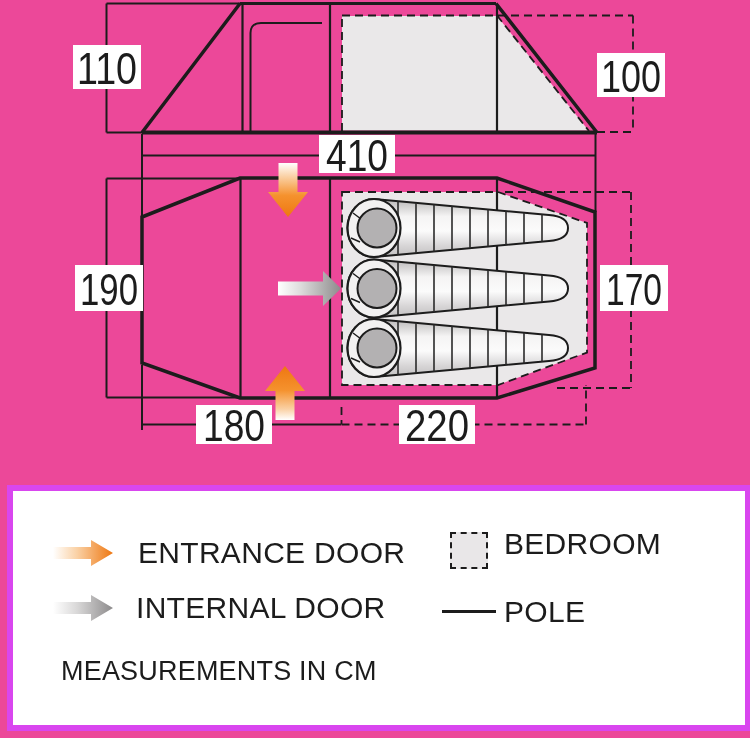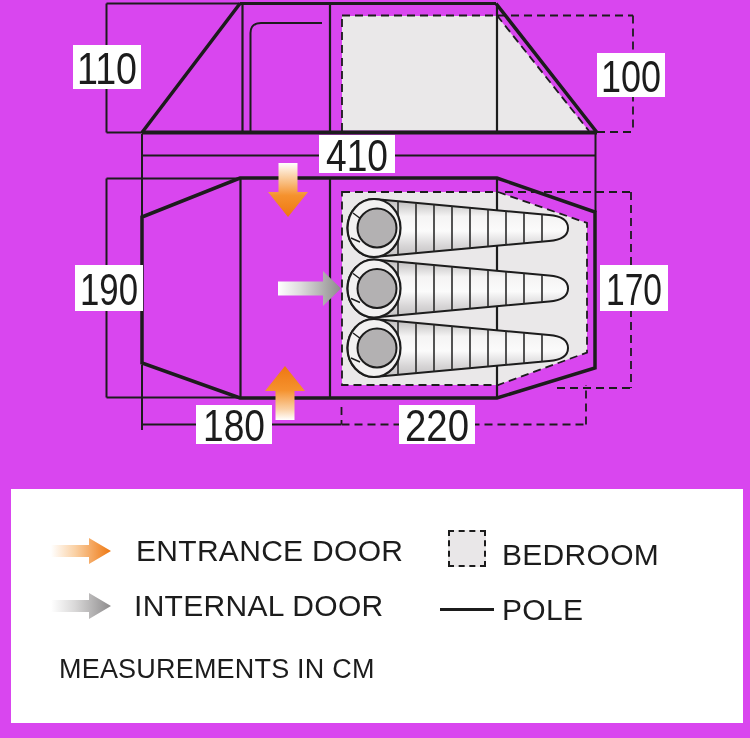--- a/index.html
+++ b/index.html
@@ -1,21 +1,21 @@
 <!DOCTYPE html>
 <html><head>
 <meta charset="utf-8">
 <style>
   html,body{margin:0;padding:0;background:#ffffff;}
-  #stage{position:relative;width:750px;height:738px;background:#d946ef;overflow:hidden;
+  #stage{position:relative;width:750px;height:738px;background:#ec4899;overflow:hidden;
          font-family:"Liberation Sans",sans-serif;color:#1c1c1c;}
   #diagram-svg{position:absolute;left:0;top:0;}
   #diagram-svg text{font-family:"Liberation Sans",sans-serif;font-size:44px;fill:#1c1c1c;}
   .legend{position:absolute;left:7px;top:485px;width:732px;height:234px;
-          border:4px solid #d946ef;background:#ffffff;}
+          border:6px solid #d946ef;background:#ffffff;}
   .legend .abs{position:absolute;}
   .leg-label{font-size:30px;line-height:32px;letter-spacing:.3px;color:#1c1c1c;white-space:nowrap;}
   .leg-note{font-size:27px;line-height:28px;letter-spacing:.2px;color:#1c1c1c;white-space:nowrap;}
   .swatch{width:34px;height:33px;border:2px dashed #1c1c1c;background:#e9e7e8;}
   .pole-line{width:54px;height:3px;background:#1c1c1c;}
 </style>
 </head>
 <body>
 
 <div id="stage">
@@ -131,21 +131,21 @@
           <stop offset="0" stop-color="#ffffff"></stop>
             <stop offset="0.4" stop-color="#fad1a5"></stop>
           <stop offset="1" stop-color="#ee7711"></stop>
         </linearGradient>
       </defs>
       <path d="M0,8 H38 V1 L60,14 38,27 V20 H0 Z" fill="url(#legOrange)"></path>
     </svg>
     <div class="abs leg-label" style="left:125px;top:46px;">ENTRANCE DOOR</div>
 
     <div class="abs swatch" style="left:437px;top:41px;"></div>
-    <div class="abs leg-label" style="left:491px;top:50px;">BEDROOM</div>
+    <div class="abs leg-label" style="left:491px;top:37px;">BEDROOM</div>
 
     <svg class="abs" style="left:40px;top:103px;" width="62" height="28" viewBox="0 0 62 28">
       <defs>
         <linearGradient id="legGray" x1="0" y1="0" x2="1" y2="0">
           <stop offset="0" stop-color="#ffffff"></stop>
             <stop offset="0.4" stop-color="#d9d8d8"></stop>
           <stop offset="1" stop-color="#8d8b8c"></stop>
         </linearGradient>
       </defs>
       <path d="M0,8 H38 V1 L60,14 38,27 V20 H0 Z" fill="url(#legGray)"></path>

